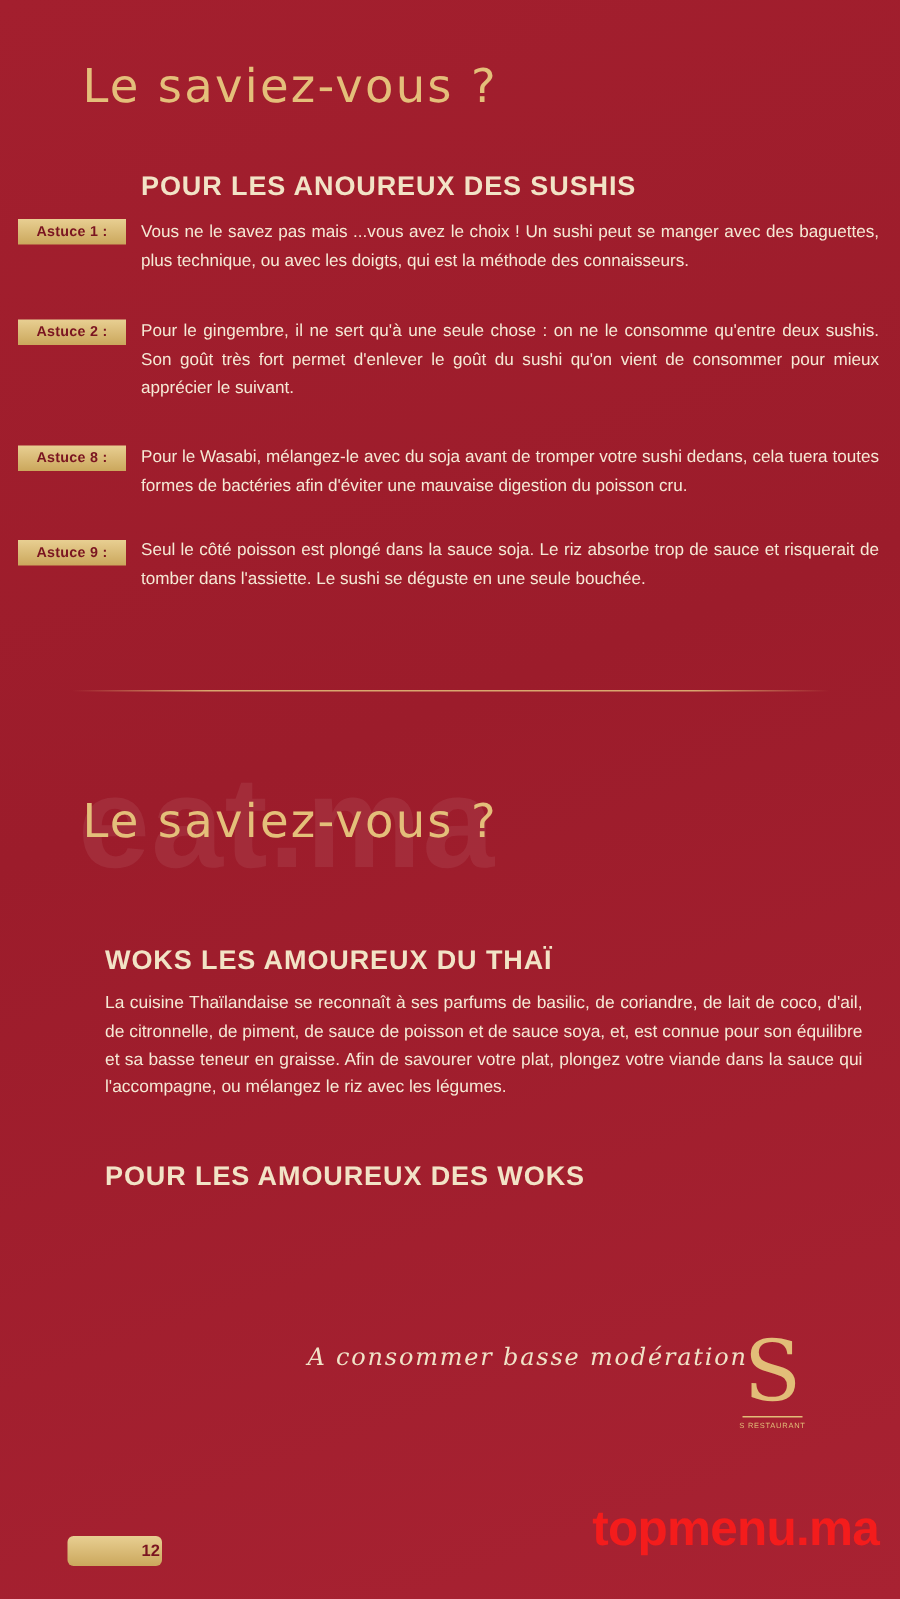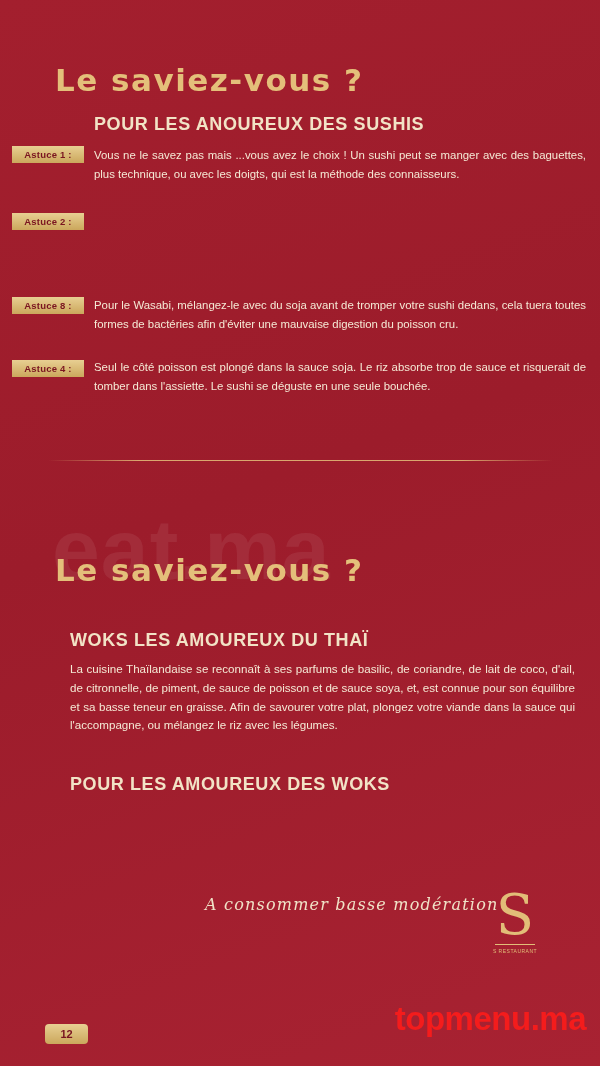--- a/index.html
+++ b/index.html
@@ -46,24 +46,23 @@
     letter-spacing: -0.5px;
     pointer-events: none;
     user-select: none;
   }
 
   
   .section-title {
     position: absolute;
     font-family: "DejaVu Sans", sans-serif;
     font-size: 31px;
-    font-weight: 700;
+    font-weight: 400;
     color: #e4bf7a;
     letter-spacing: 1.5px;
-    margin-top: 22px;
   }
   #title-1 { left: 55px; top: 40px; }
   #title-2 { left: 55px; top: 530px; }
 
   .sub-title {
     position: absolute;
     font-family: "Liberation Sans", sans-serif;
     font-weight: 700;
     font-size: 18px;
     color: #f2e3c6;
@@ -154,51 +153,53 @@
   .logo .logo-sub {
     font-size: 5px;
     color: #e2bd78;
     letter-spacing: 0.5px;
   }
 
   .page-number {
     position: absolute;
     left: 45px;
     bottom: 22px;
-    width: 43px;
+    width: 15px;
     height: 20px;
     border-radius: 4px;
     background: linear-gradient(180deg, #e8cf92 0%, #cba75c 100%);
     color: #7a1420;
     font-size: 11px;
     font-weight: 700;
     display: flex;
     align-items: center;
     justify-content: center;
+    padding-left: 48px;
   }
 </style>
 </head>
 <body>
 
 <div class="page">
 
   <div class="watermark-eat">eat.ma</div>
 
   <div class="section-title" id="title-1">Le saviez-vous ?</div>
   <div class="sub-title" id="sub-1">POUR LES ANOUREUX DES SUSHIS</div>
 
   <div class="astuce-badge" style="top:146px;">Astuce 1 :</div>
   <div class="tip-text" style="top:146px;">Vous ne le savez pas mais ...vous avez le choix ! Un sushi peut se manger avec des baguettes, plus technique, ou avec les doigts, qui est la méthode des connaisseurs.</div>
 
   <div class="astuce-badge" style="top:213px;">Astuce 2 :</div>
+  <div class="tip-text" style="top:212px;">Pour le gingembre, il ne sert qu'à une seule chose : on ne le consomme qu'entre deux sushis. Son goût très fort permet d'enlever le goût du sushi qu'on vient de consommer pour mieux apprécier le suivant.</div>
 
   <div class="astuce-badge" style="top:297px;">Astuce 8 :</div>
   <div class="tip-text" style="top:296px;">Pour le Wasabi, mélangez-le avec du soja avant de tromper votre sushi dedans, cela tuera toutes formes de bactéries afin d'éviter une mauvaise digestion du poisson cru.</div>
 
-  <div class="astuce-badge" style="top:360px;">Astuce 4 :</div>
+  <div class="astuce-badge" style="top:360px;">Astuce 9 :</div>
   <div class="tip-text" style="top:358px;">Seul le côté poisson est plongé dans la sauce soja. Le riz absorbe trop de sauce et risquerait de tomber dans l'assiette. Le sushi se déguste en une seule bouchée.</div>
 
   <div class="divider"></div>
 
   <div class="section-title" id="title-2">Le saviez-vous ?</div>
 
   <div class="sub-title" id="sub-2">WOKS LES AMOUREUX DU THAÏ</div>
   <div class="body-text" style="top:660px;">La cuisine Thaïlandaise se reconnaît à ses parfums de basilic, de coriandre, de lait de coco, d'ail, de citronnelle, de piment, de sauce de poisson et de sauce soya, et, est connue pour son équilibre et sa basse teneur en graisse. Afin de savourer votre plat, plongez votre viande dans la sauce qui l'accompagne, ou mélangez le riz avec les légumes.</div>
 
   <div class="sub-title" id="sub-3">POUR LES AMOUREUX DES WOKS</div>

